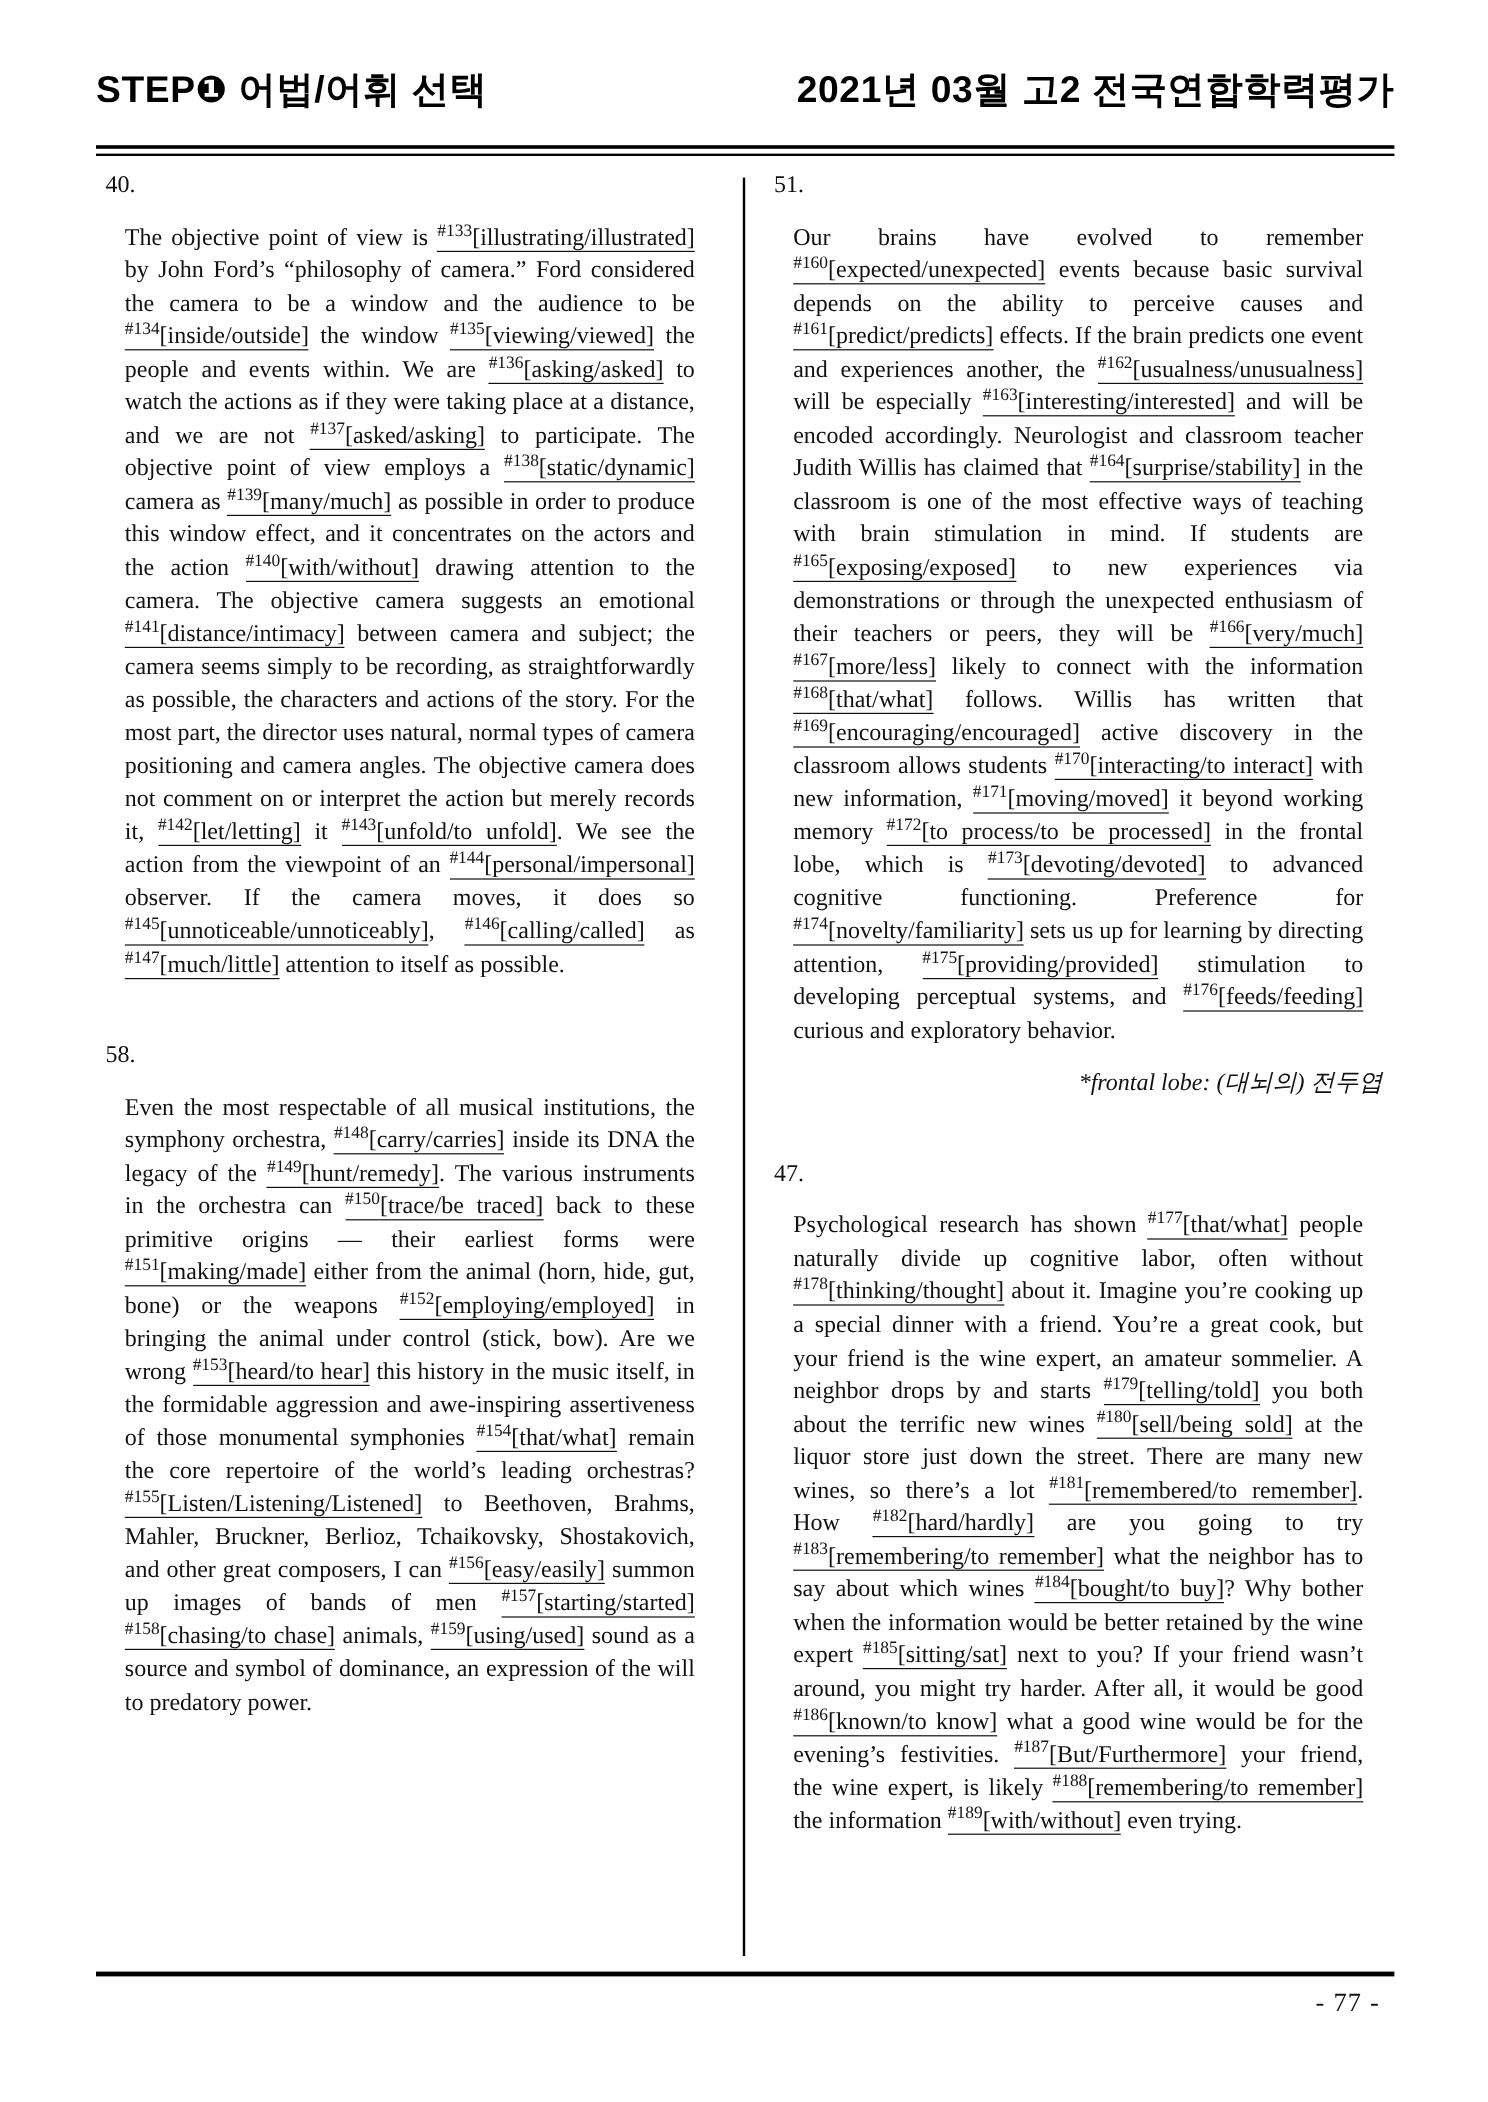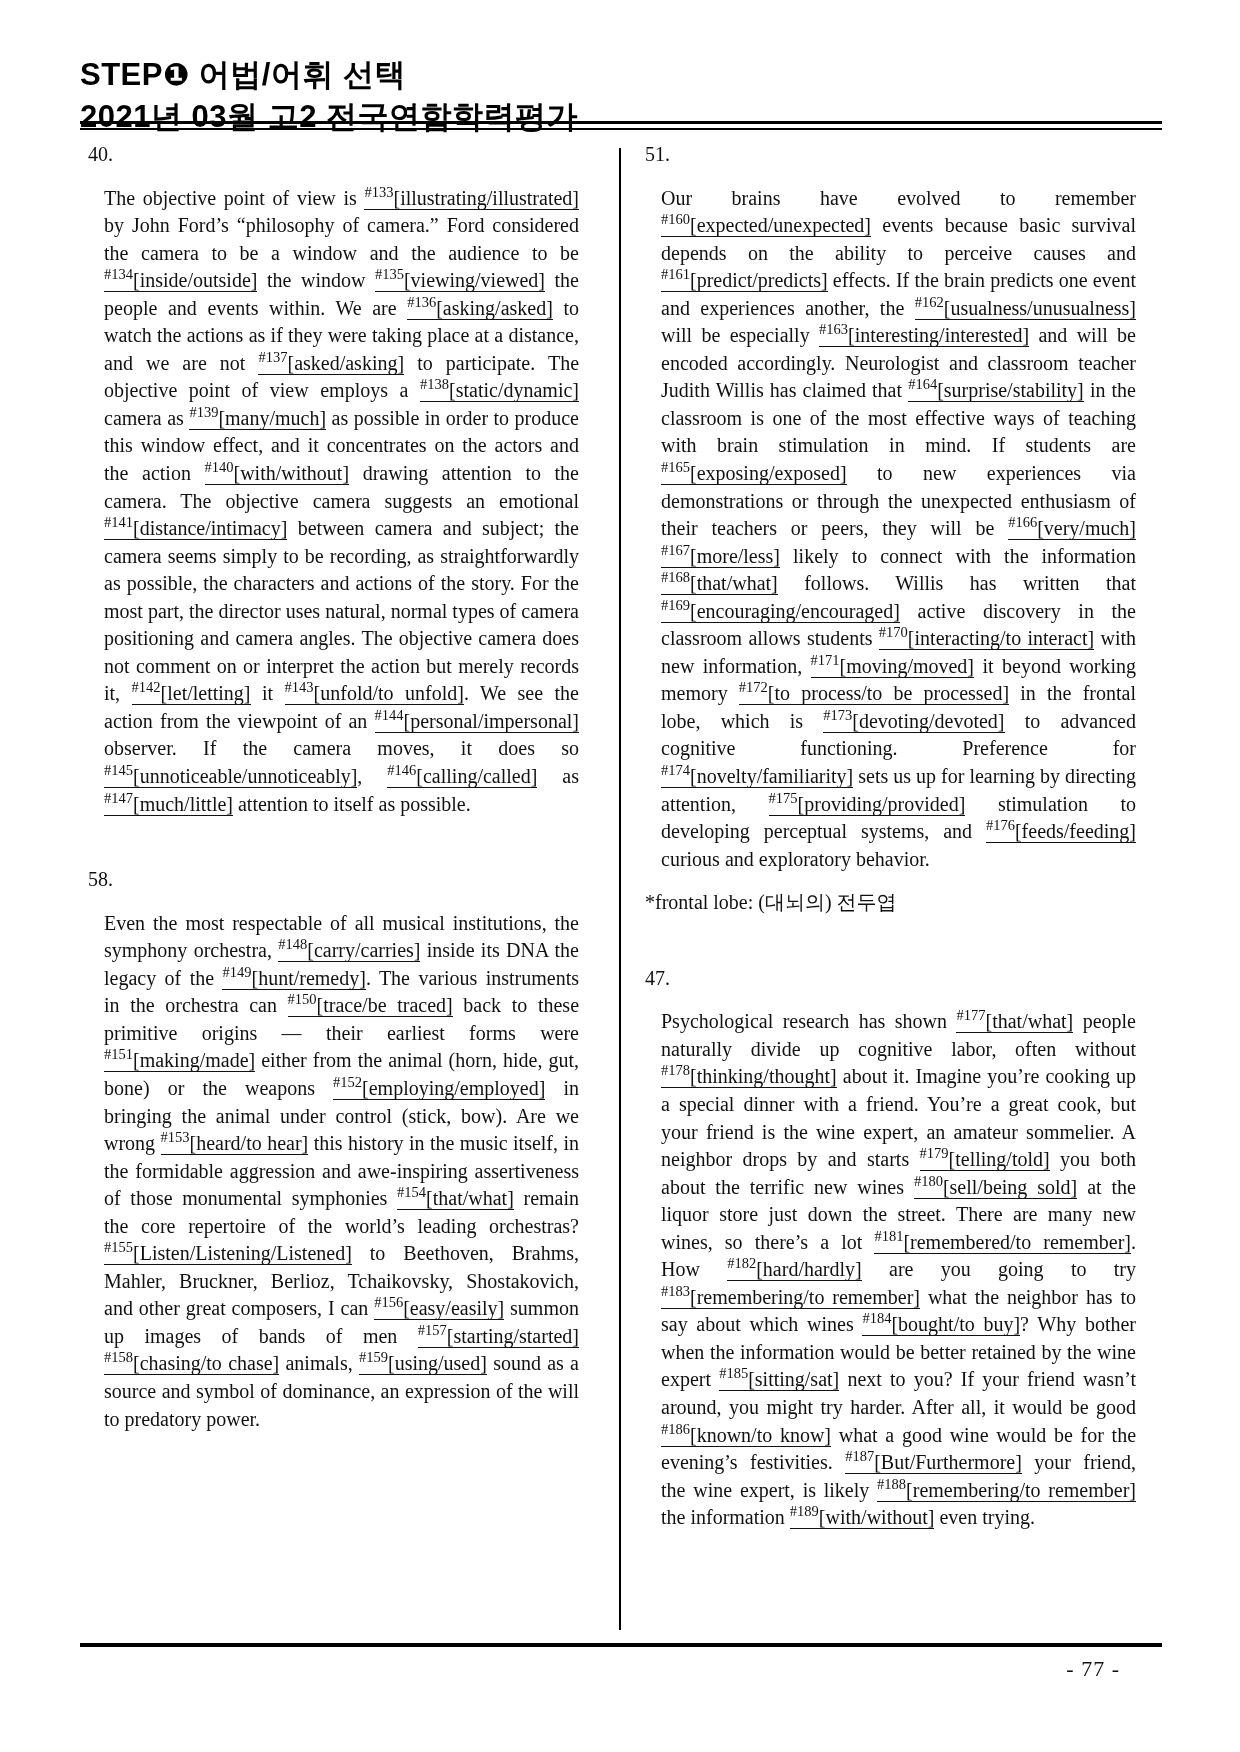--- a/index.html
+++ b/index.html
@@ -10,21 +10,21 @@
     background:#ffffff;
     font-family:"Liberation Serif","DejaVu Serif",serif;
     color:#111;
     overflow:hidden;
   }
   
   .header{
     position:absolute;left:80px;right:78px;top:54px;
     display:flex;justify-content:space-between;align-items:baseline;
     font-family:"Liberation Sans","DejaVu Sans",sans-serif;
-    font-weight:bold;color:#000;flex-direction:column;
+    font-weight:bold;color:#000;
   }
   .header-left{font-size:31px;letter-spacing:.5px;}
   .header-right{font-size:31px;letter-spacing:.5px;}
   .header-rule{
     position:absolute;left:80px;right:78px;top:121px;
     height:4px;border-top:3px solid #000;border-bottom:2px solid #000;
   }
   
   .divider{position:absolute;left:619px;top:148px;width:2px;height:1482px;background:#000;}
   
@@ -33,24 +33,24 @@
     font-size:20px;line-height:27.55px;
     text-align:justify;
   }
   .col-left{left:88px;}
   .col-right{left:645px;}
   .question + .question{margin-top:48px;}
   .q-number{margin:0 0 1px 0;text-align:left;}
   .q-text{margin:16px;}
   .unit{border-bottom:1.6px solid #111;white-space:normal;}
   sup.tag{font-size:14.5px;line-height:0;}
-  .footnote{text-align:left;margin-top:8px;}
+  .footnote{text-align:right;margin-top:8px;font-style:italic;}
   
   .footer-rule{position:absolute;left:80px;right:78px;top:1643px;height:4px;background:#000;}
-  .page-number{position:absolute;right:120px;top:1656px;font-size:22px;letter-spacing:1px;}
+  .page-number{position:absolute;right:90px;top:1656px;font-size:22px;letter-spacing:1px;}
 </style>
 </head>
 <body>
 
 <div class="page">
 
   <div class="header">
     <span class="header-left">STEP❶ 어법/어휘 선택</span>
     <span class="header-right">2021년 03월 고2 전국연합학력평가</span>
   </div>

